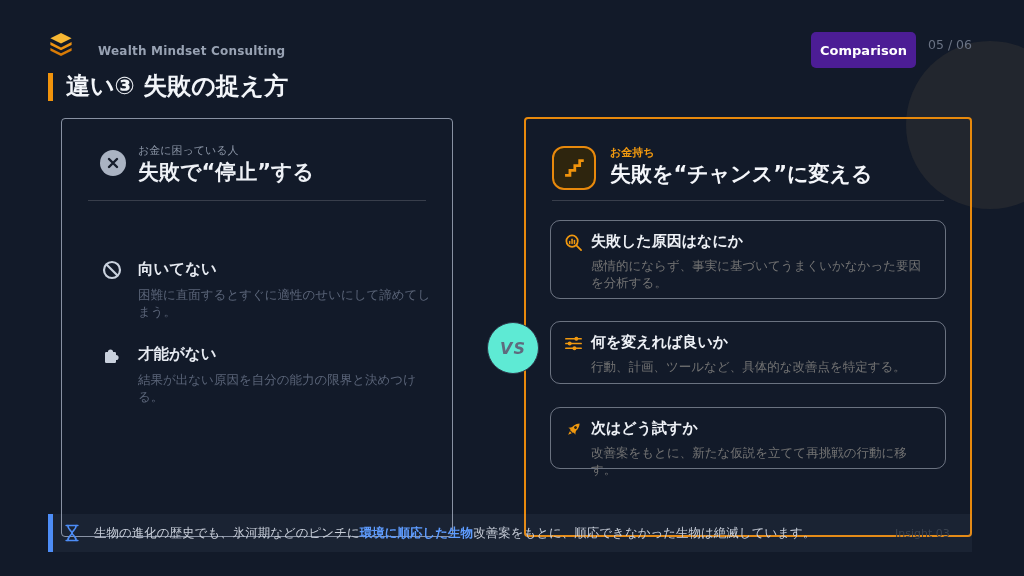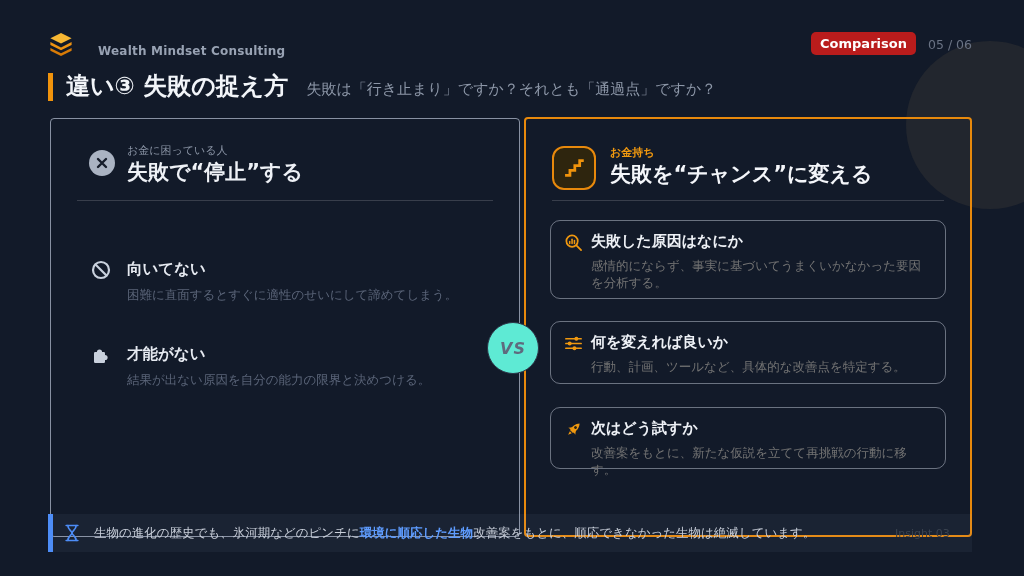--- a/index.html
+++ b/index.html
@@ -3,33 +3,33 @@
 <meta charset="utf-8">
 <style>
   html,body{margin:0;padding:0;background:#0a101c;}
   .slide{position:relative;width:1024px;height:576px;background:#121a29;overflow:hidden;
          font-family:"DejaVu Sans","Liberation Sans",sans-serif;}
   .deco-circle{position:absolute;left:906px;top:41px;width:168px;height:168px;border-radius:50%;background:#22262e;}
 
   
   .brand{position:absolute;left:48px;top:31px;display:flex;align-items:flex-end;gap:24px;}
   .brand-name{font-size:12px;font-weight:bold;color:#98a2b3;letter-spacing:.2px;}
-  .badge{position:absolute;left:811px;top:32px;width:105px;height:23px;background:#b91c1c;color:#ffffff;
+  .badge{position:absolute;left:811px;top:32px;width:105px;height:36px;background:#4c1d95;color:#ffffff;
          font-weight:bold;font-size:13px;display:flex;align-items:center;justify-content:center;border-radius:5px;}
   .page-num{position:absolute;left:928px;top:37px;font-size:12.5px;color:#6a7384;text-align:right;}
 
   
   .title-bar{position:absolute;left:48px;top:73px;width:5px;height:28px;background:#F0930C;}
   .title-row{position:absolute;left:66px;top:70px;display:flex;align-items:baseline;}
   .main-title{font-size:24px;font-weight:bold;color:#f2f5f9;}
   .subtitle{font-size:15px;color:#8d97a8;margin-left:18px;}
 
   
   .panel{position:absolute;top:118px;height:419px;border-radius:4px;box-sizing:border-box;}
-  .panel-left{left:50px;width:470px;border:1px solid rgba(186,196,214,.7);}
+  .panel-left{left:61px;width:392px;border:1px solid rgba(186,196,214,.7);}
   .panel-right{left:524px;top:117px;width:448px;height:420px;border:2px solid #E8890C;}
 
   .lp-icon{position:absolute;left:38px;top:31px;width:26px;height:26px;border-radius:50%;background:#aab3c2;
            display:flex;align-items:center;justify-content:center;}
   .lp-tag{position:absolute;left:76px;top:24px;font-size:11px;color:#8b95a6;}
   .lp-heading{position:absolute;left:76px;top:39px;font-size:21px;font-weight:bold;color:#eef1f6;}
   .divider{position:absolute;left:26px;right:26px;top:81px;height:1px;background:rgba(255,255,255,.16);}
 
   .lp-item{position:absolute;left:40px;right:18px;margin-top:28px;}
   .lp-item-icon{position:absolute;left:0;top:1px;width:20px;height:20px;}
@@ -73,21 +73,20 @@
       <path d="M2 17.5 L13 23 24 17.5 24 20.5 13 26 2 20.5 Z" fill="#D97B06"></path>
     </svg>
     <span class="brand-name">Wealth Mindset Consulting</span>
   </div>
   <div class="badge">Comparison</div>
   <div class="page-num">05 / 06</div>
 
   <div class="title-bar"></div>
   <div class="title-row">
     <span class="main-title">違い③ 失敗の捉え方</span>
-    <span class="subtitle">失敗は「行き止まり」ですか？それとも「通過点」ですか？</span>
   </div>
 
   <div class="panel panel-left">
     <div class="lp-icon">
       <svg width="12" height="12" viewBox="0 0 12 12">
         <path d="M2 2 L10 10 M10 2 L2 10" stroke="#161d2b" stroke-width="2.4" stroke-linecap="round"></path>
       </svg>
     </div>
     <div class="lp-tag">お金に困っている人</div>
     <div class="lp-heading">失敗で“停止”する</div>

